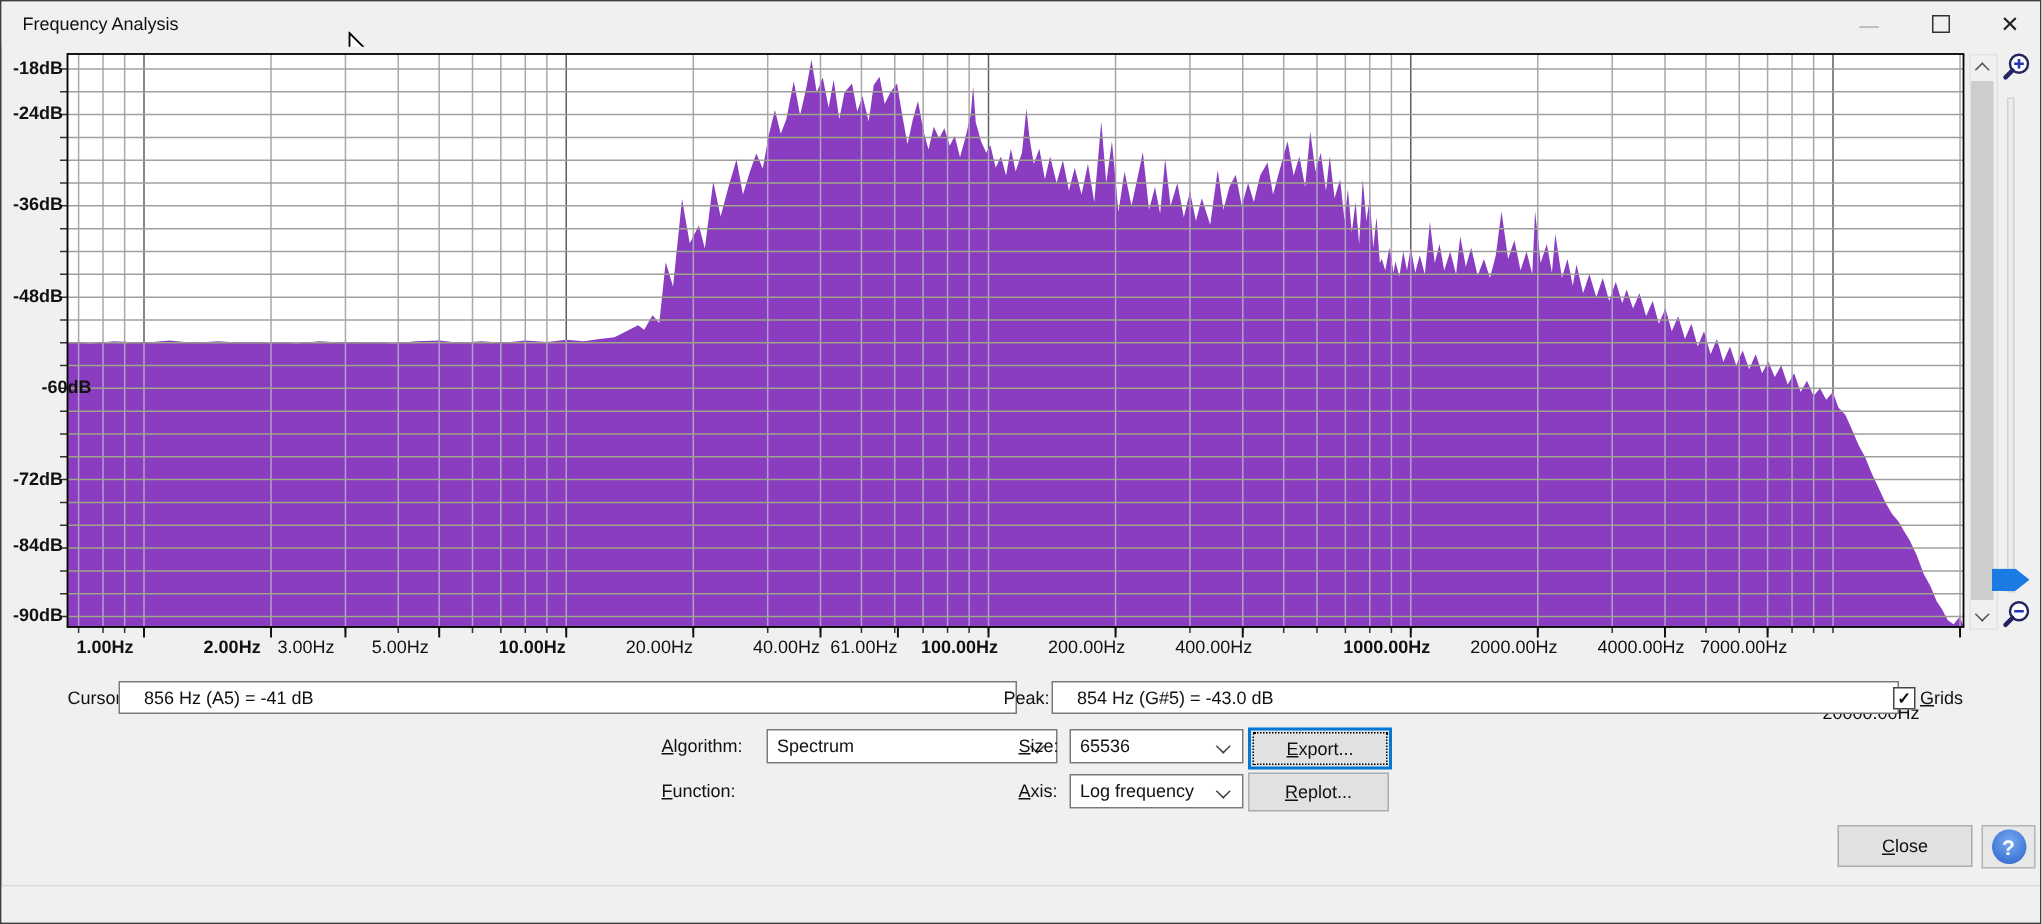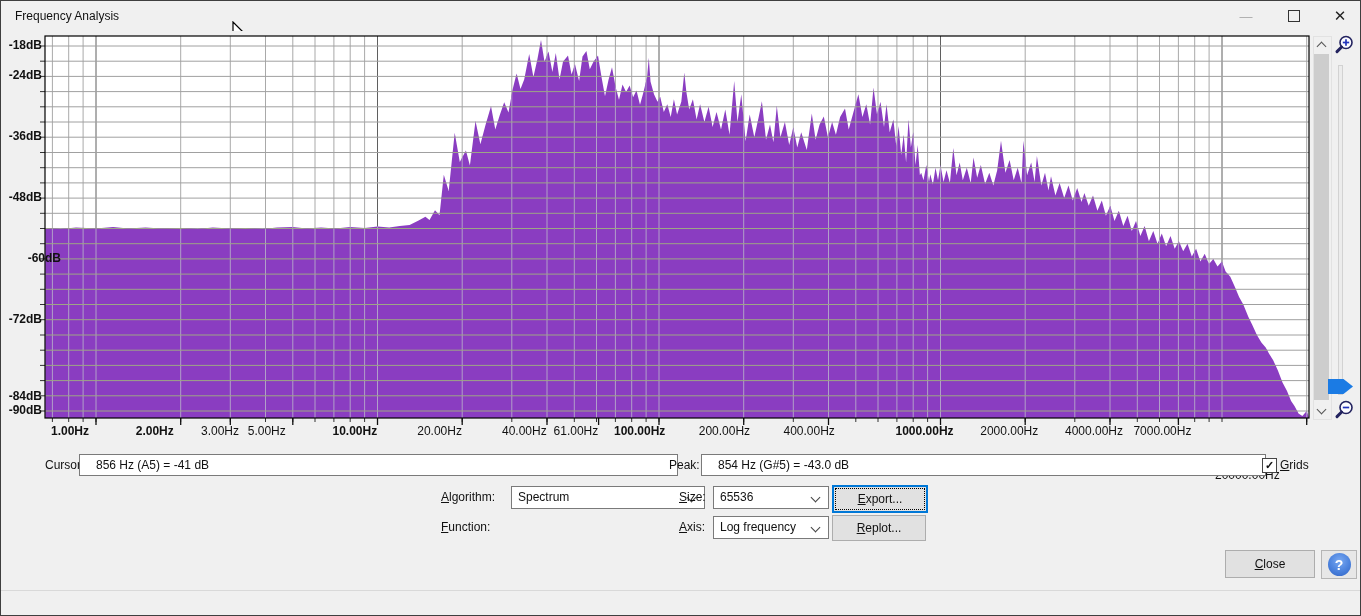--- a/index.html
+++ b/index.html
@@ -294,27 +294,27 @@
         </g>
     <rect x="6" y="5" width="1264" height="382" fill="none" stroke="#000" stroke-width="1.2"></rect>
   </svg></div>
   <div id="ylabels">
       <div class="ticklabel ylab" style="left: 0px; top: 37px;">-18dB</div>
       <div class="ticklabel ylab" style="left: 0px; top: 67.4164px;">-24dB</div>
       <div class="ticklabel ylab" style="left: 0px; top: 128.249px;">-36dB</div>
       <div class="ticklabel ylab" style="left: 0px; top: 189.082px;">-48dB</div>
       <div class="ticklabel ylab" style="left: 0px; top: 249.915px; margin-left: 19px;">-60dB</div>
       <div class="ticklabel ylab" style="left: 0px; top: 310.748px;">-72dB</div>
-      <div class="ticklabel ylab" style="left: 0px; top: 388px;">-84dB</div>
+      <div class="ticklabel ylab" style="left: 0px; top: 355px;">-84dB</div>
       <div class="ticklabel ylab" style="left: 0px; top: 401.997px;">-90dB</div>
     </div>
   <div id="xlabels">
       <div class="ticklabel xlab bold" style="left: 50px; top: 423px;">1.00Hz</div>
       <div class="ticklabel xlab" style="left: 134.74px; top: 423px; font-weight: bold;">2.00Hz</div>
-      <div class="ticklabel xlab" style="left: 200px; top: 423px;">3.00Hz</div>
+      <div class="ticklabel xlab" style="left: 184px; top: 423px;">3.00Hz</div>
       <div class="ticklabel xlab" style="left: 246.76px; top: 423px;">5.00Hz</div>
       <div class="ticklabel xlab bold" style="left: 331.5px; top: 423px;">10.00Hz</div>
       <div class="ticklabel xlab" style="left: 416.24px; top: 423px;">20.00Hz</div>
       <div class="ticklabel xlab" style="left: 500.98px; top: 423px;">40.00Hz</div>
       <div class="ticklabel xlab" style="left: 552.57px; top: 423px;">61.00Hz</div>
       <div class="ticklabel xlab bold" style="left: 613px; top: 423px;">100.00Hz</div>
       <div class="ticklabel xlab" style="left: 697.74px; top: 423px;">200.00Hz</div>
       <div class="ticklabel xlab" style="left: 782.48px; top: 423px;">400.00Hz</div>
       <div class="ticklabel xlab bold" style="left: 894.5px; top: 423px;">1000.00Hz</div>
       <div class="ticklabel xlab" style="left: 979.24px; top: 423px;">2000.00Hz</div>

